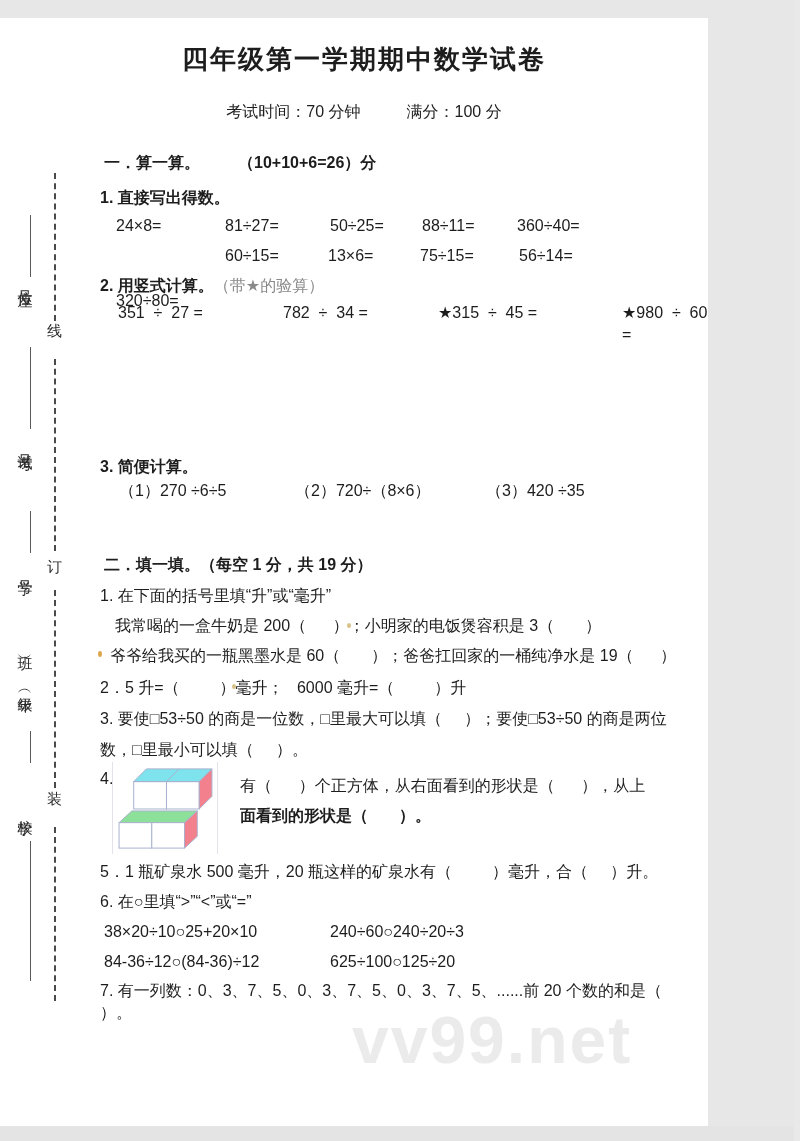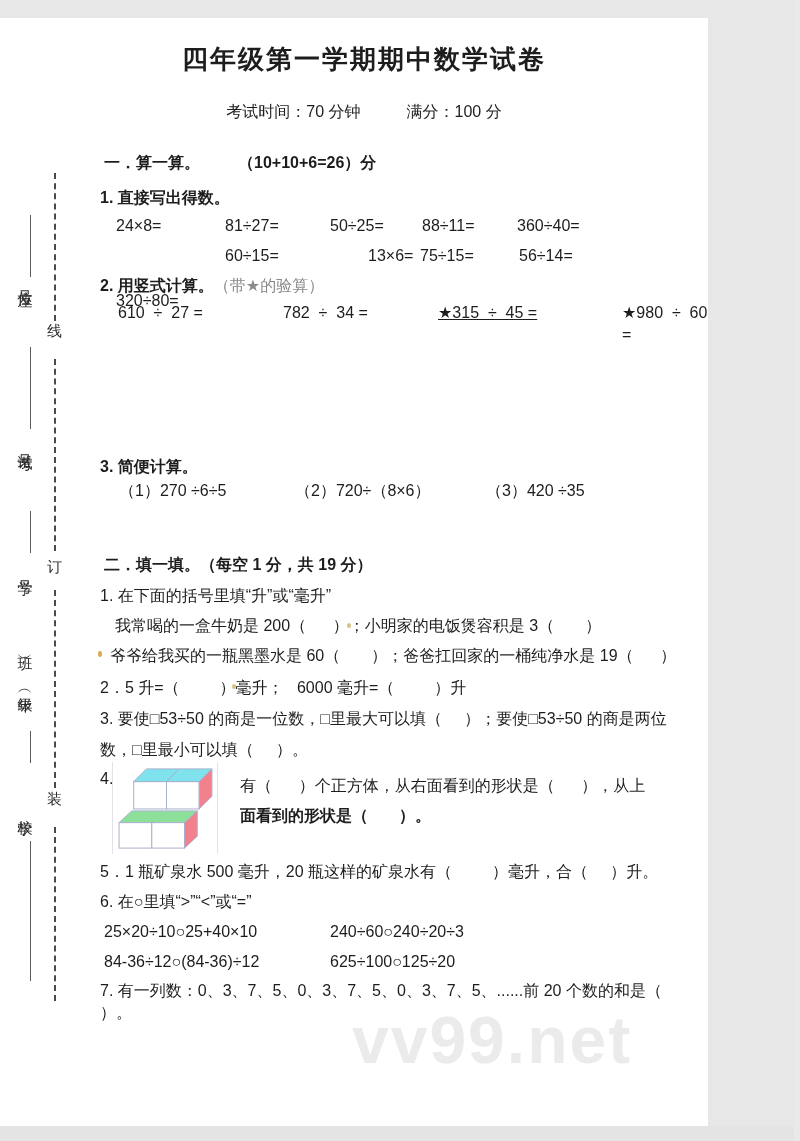--- a/index.html
+++ b/index.html
@@ -75,30 +75,30 @@
   <div>
     <span class="abs" style="left:116px;top:197px;">24×8=</span>
     <span class="abs" style="left:225px;top:197px;">81÷27=</span>
     <span class="abs" style="left:330px;top:197px;">50÷25=</span>
     <span class="abs" style="left:422px;top:197px;">88÷11=</span>
     <span class="abs" style="left:517px;top:197px;">360÷40=</span>
   </div>
   <div>
     <span class="abs" style="left:116px;top:227px;margin-top:45px;">320÷80=</span>
     <span class="abs" style="left:225px;top:227px;">60÷15=</span>
-    <span class="abs" style="left:328px;top:227px;margin-left:40px;">13×6=</span>
+    <span class="abs" style="left:328px;top:227px;">13×6=</span>
     <span class="abs" style="left:420px;top:227px;">75÷15=</span>
     <span class="abs" style="left:519px;top:227px;">56÷14=</span>
   </div>
 
   <div class="abs" style="left:100px;top:257px;"><span class="b">2. 用竖式计算。</span><span class="gray">（带★的验算）</span></div>
   <div>
-    <span class="abs" style="left:118px;top:284px;">610  ÷  27 =</span>
+    <span class="abs" style="left:118px;top:284px;">351  ÷  27 =</span>
     <span class="abs" style="left:283px;top:284px;">782  ÷  34 =</span>
-    <span class="abs" style="left:438px;top:284px;text-decoration:underline;">★315  ÷  45 =</span>
+    <span class="abs" style="left:438px;top:284px;">★315  ÷  45 =</span>
     <span class="abs" style="left:622px;top:284px;">★980  ÷  60 =</span>
   </div>
 
   <div class="abs b" style="left:100px;top:438px;">3. 简便计算。</div>
   <div>
     <span class="abs" style="left:119px;top:462px;">（1）270 ÷6÷5</span>
     <span class="abs" style="left:295px;top:462px;">（2）720÷（8×6）</span>
     <span class="abs" style="left:486px;top:462px;">（3）420 ÷35</span>
   </div>
 
@@ -131,21 +131,21 @@
     </svg>
   </div>
 
   <div class="abs" style="left:240px;top:757px;">有（      ）个正方体，从右面看到的形状是（      ），从上</div>
   <div class="abs" style="left:240px;top:787px;font-weight:bold;">面看到的形状是（       ）。</div>
 
   <div class="abs" style="left:100px;top:843px;">5．1 瓶矿泉水 500 毫升，20 瓶这样的矿泉水有（         ）毫升，合（     ）升。</div>
 
   <div class="abs" style="left:100px;top:873px;">6. 在○里填“&gt;”“&lt;”或“=”</div>
   <div>
-    <span class="abs" style="left:104px;top:903px;">25×20÷10○25+40×10</span>
+    <span class="abs" style="left:104px;top:903px;">38×20÷10○25+20×10</span>
     <span class="abs" style="left:330px;top:903px;">240÷60○240÷20÷3</span>
   </div>
   <div>
     <span class="abs" style="left:104px;top:933px;">84-36÷12○(84-36)÷12</span>
     <span class="abs" style="left:330px;top:933px;">625÷100○125÷20</span>
   </div>
 
   <div class="abs" style="left:100px;top:962px;">7. 有一列数：0、3、7、5、0、3、7、5、0、3、7、5、......前 20 个数的和是（         ）。</div>
 
   <span class="dot" style="left:347px;top:605px;width:4px;height:5px;background:#d8c187;"></span>

